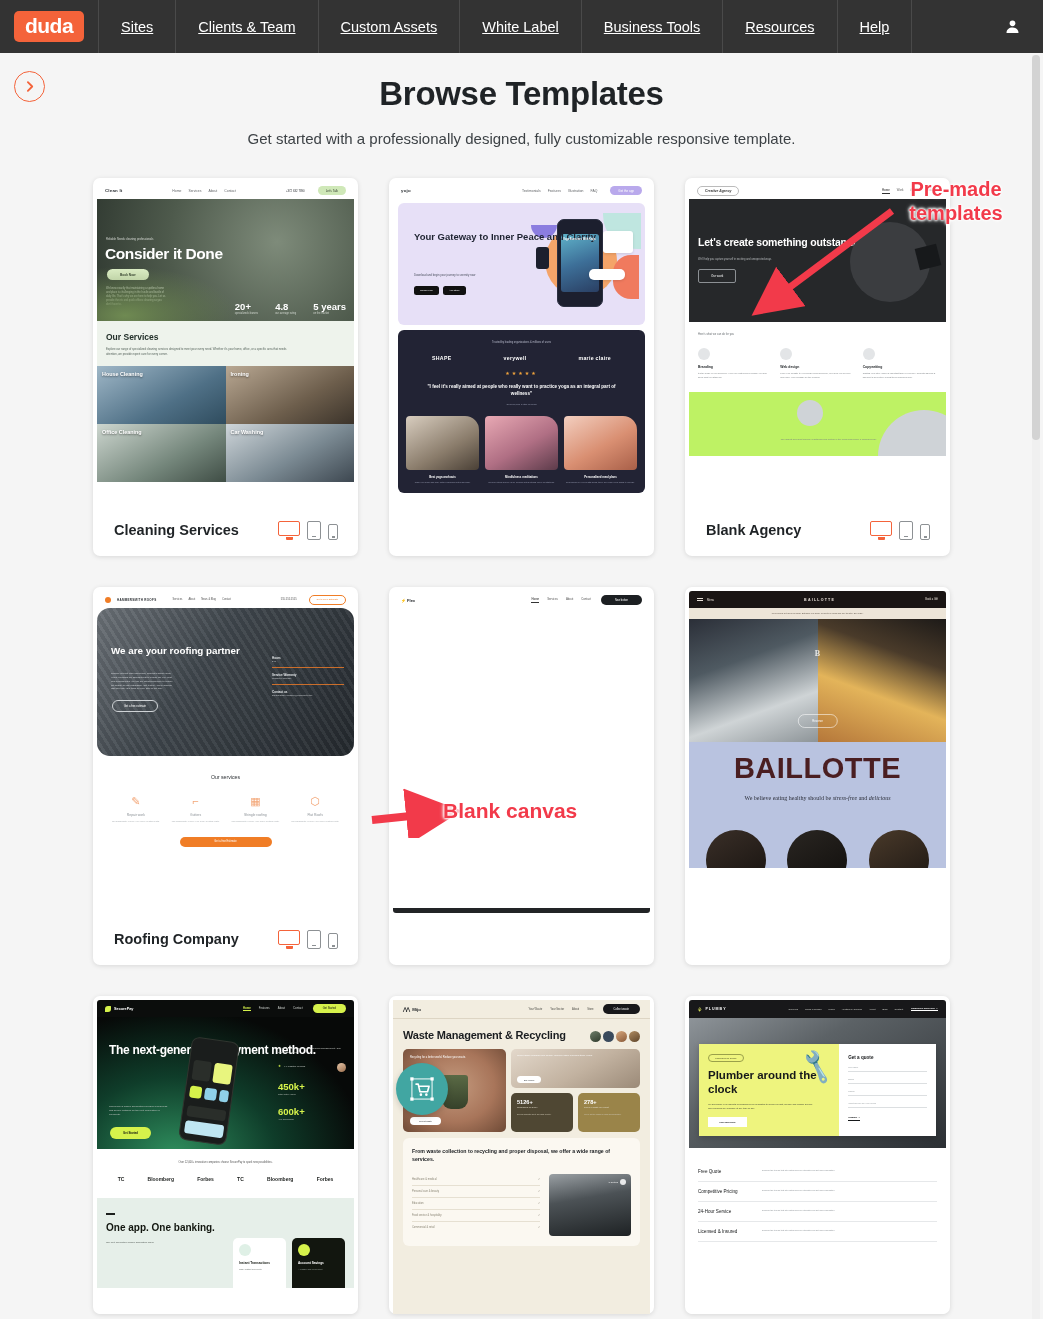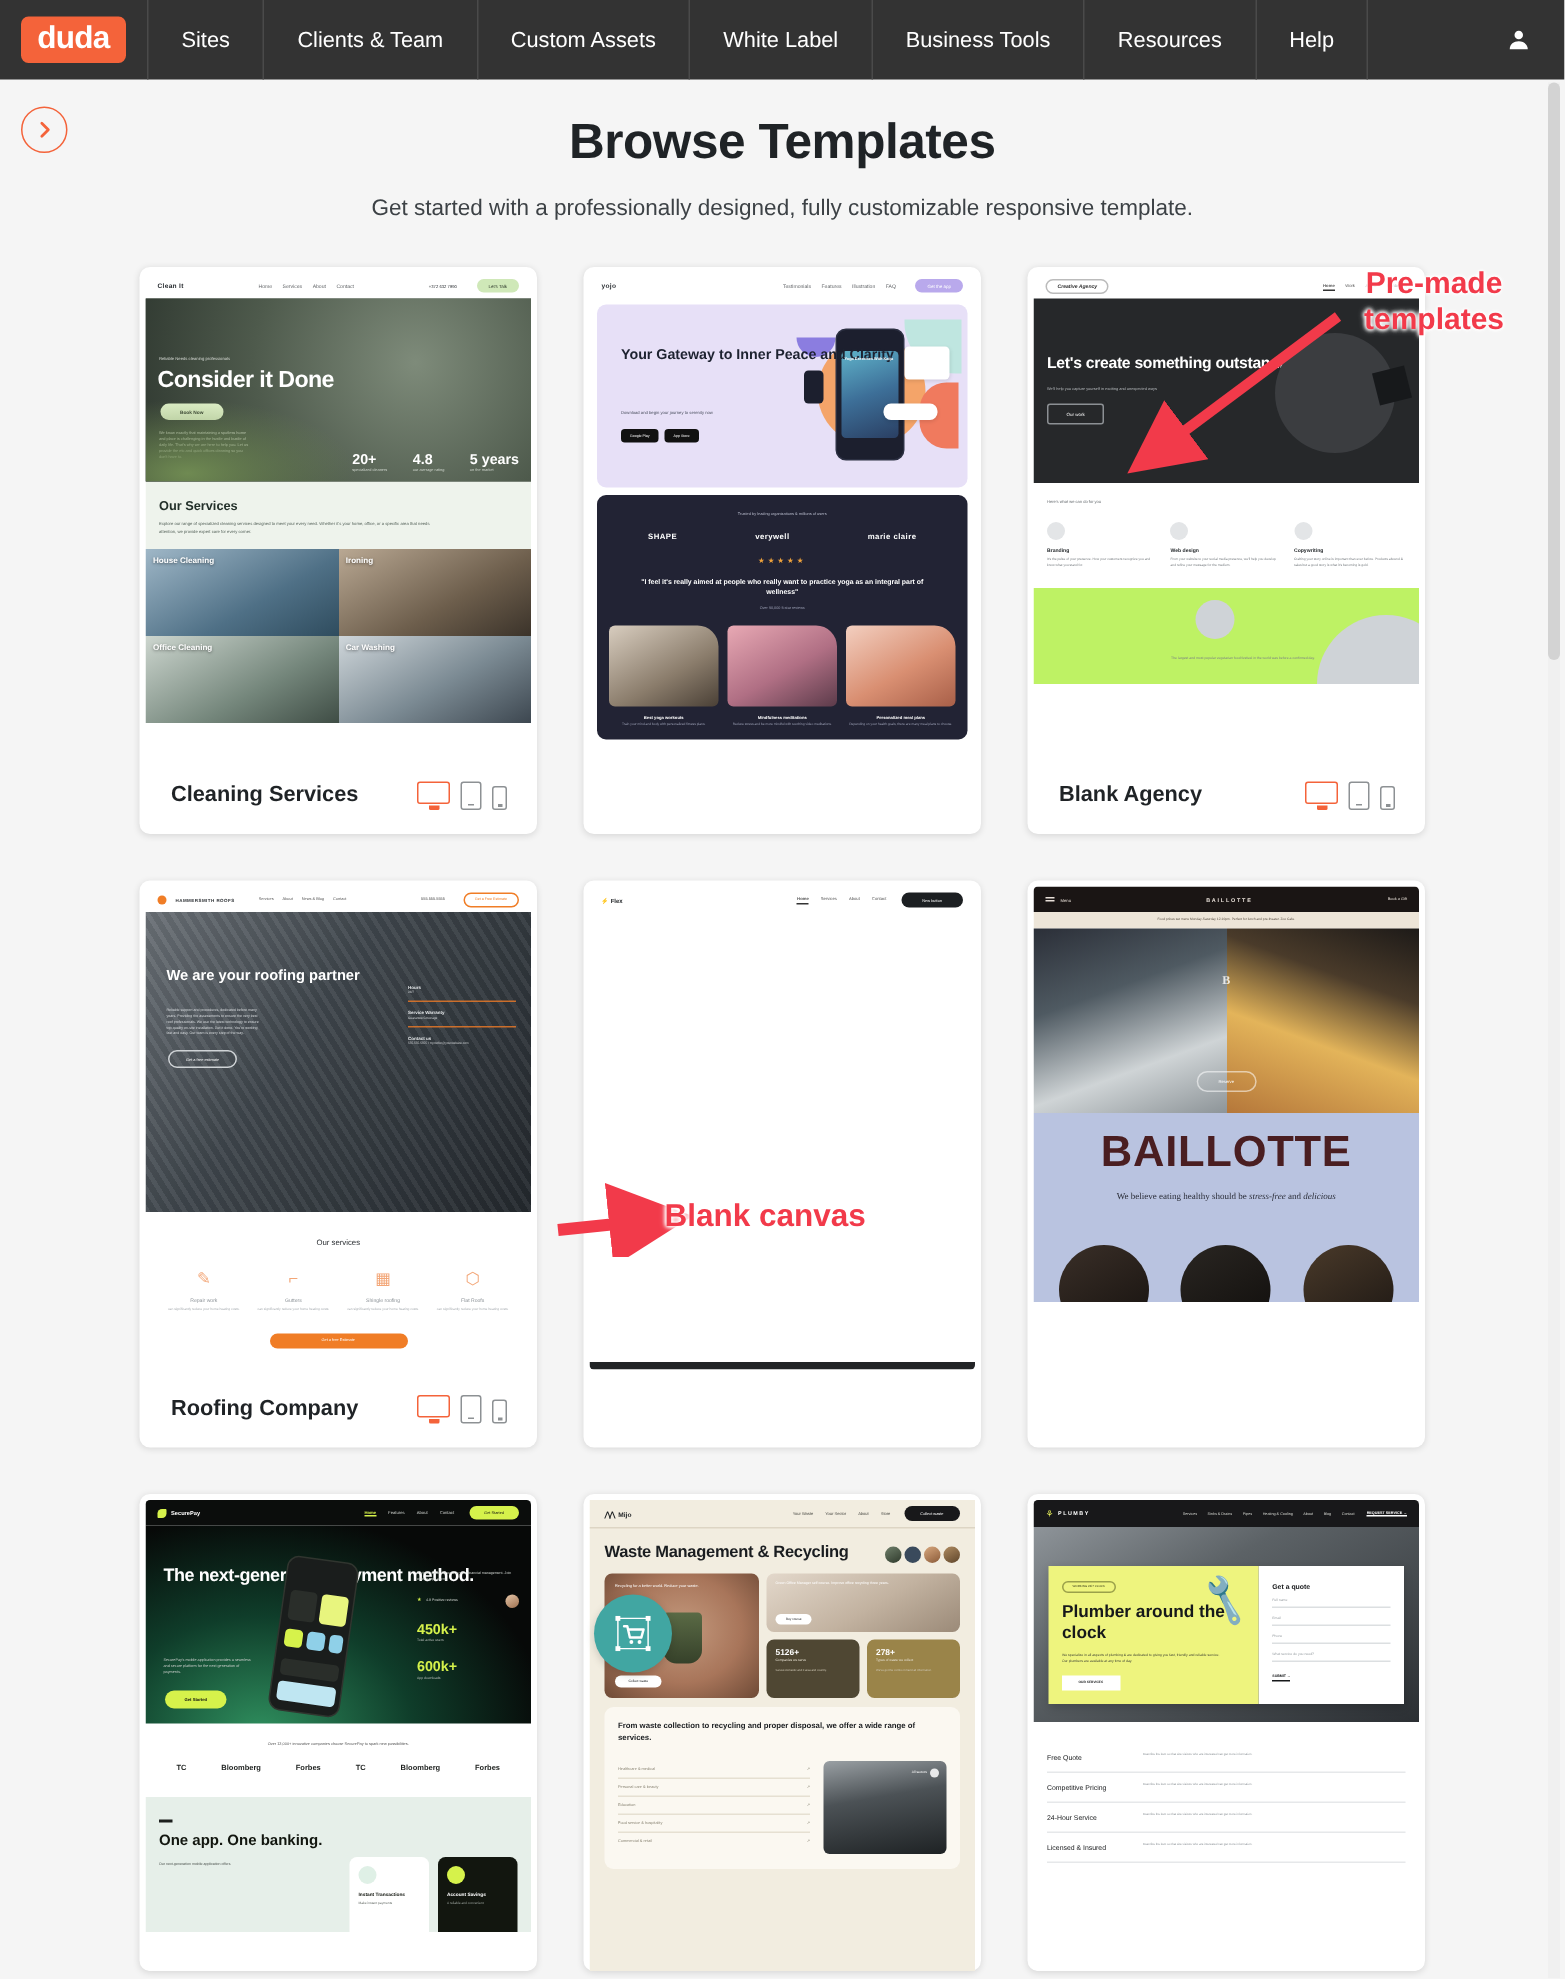--- a/index.html
+++ b/index.html
@@ -23,20 +23,21 @@
   .logo {
     background: #f4633a; color: #fff; font-weight: 700;
     font-size: 21px; letter-spacing: -0.5px;
     padding: 4px 11px 6px; border-radius: 5px; line-height: 1;
   }
   .nav-item {
     display: flex; align-items: center; justify-content: center;
     color: #fff; font-size: 14.5px; padding: 0 22px;
     border-right: 1px solid #4a4a4a; white-space: nowrap;
     cursor: pointer;
+    text-decoration: underline;
   }
   .nav-spacer { flex: 1; }
   .avatar-cell {
     width: 62px; display: flex; align-items: center; justify-content: center;
     cursor: pointer;
   }
 
   
   .page {
     position: relative; height: 1266px; overflow: hidden; background: #f5f5f5;
@@ -214,22 +215,22 @@
     background:#cfd3d7; border-radius:50%;}
 
   
   .c4-bar { background:#fff; height:17px; display:flex; align-items:center; padding:0 8px; gap:6px;}
   .c4-bar .dot { width:6px; height:6px; border-radius:50%; background:#f07d26;}
   .c4-bar .brand { font-size:3px; font-weight:700; color:#2b2f33; letter-spacing:.3px;}
   .c4-bar .links { display:flex; gap:6px; font-size:2.6px; color:#555; margin-left:10px;}
   .c4-bar .tel { margin-left:auto; font-size:2.6px; color:#555;}
   .c4-bar .pill { border:1px solid #f07d26; color:#f07d26; border-radius:8px;
     padding:2.5px 7px; font-size:2.4px; margin-left:6px;}
-  .c4-hero { height:200px; position:relative;
-    background: linear-gradient(125deg,#6b7177 0%,#3f464c 40%,#23282d 100%); overflow:hidden;}
+  .c4-hero { height:148px; position:relative;
+    background: linear-gradient(125deg,#6b7177 0%,#3f464c 40%,#23282d 100%); overflow:hidden;border-radius:13px;}
   .c4-hero::before { content:''; position:absolute; inset:0;
     background:
       repeating-linear-gradient(58deg, rgba(255,255,255,.05) 0 3px, rgba(0,0,0,.06) 3px 7px);}
   .c4-hero h1 { position:absolute; left:14px; top:36px; color:#fff;
     font-size:9.8px; font-weight:600; line-height:1.35;}
   .c4-hero p { position:absolute; left:14px; top:64px; width:62px; color:#d4d8db;
     font-size:2.4px; line-height:1.6;}
   .c4-hero .btn { position:absolute; left:15px; top:92px; border:1px solid #cfd3d6;
     color:#fff; font-size:2.6px; padding:3.5px 11px; border-radius:9px;}
   .c4-hero .side { position:absolute; right:10px; top:48px; width:72px; color:#e4e7e9; font-size:2.6px;}

